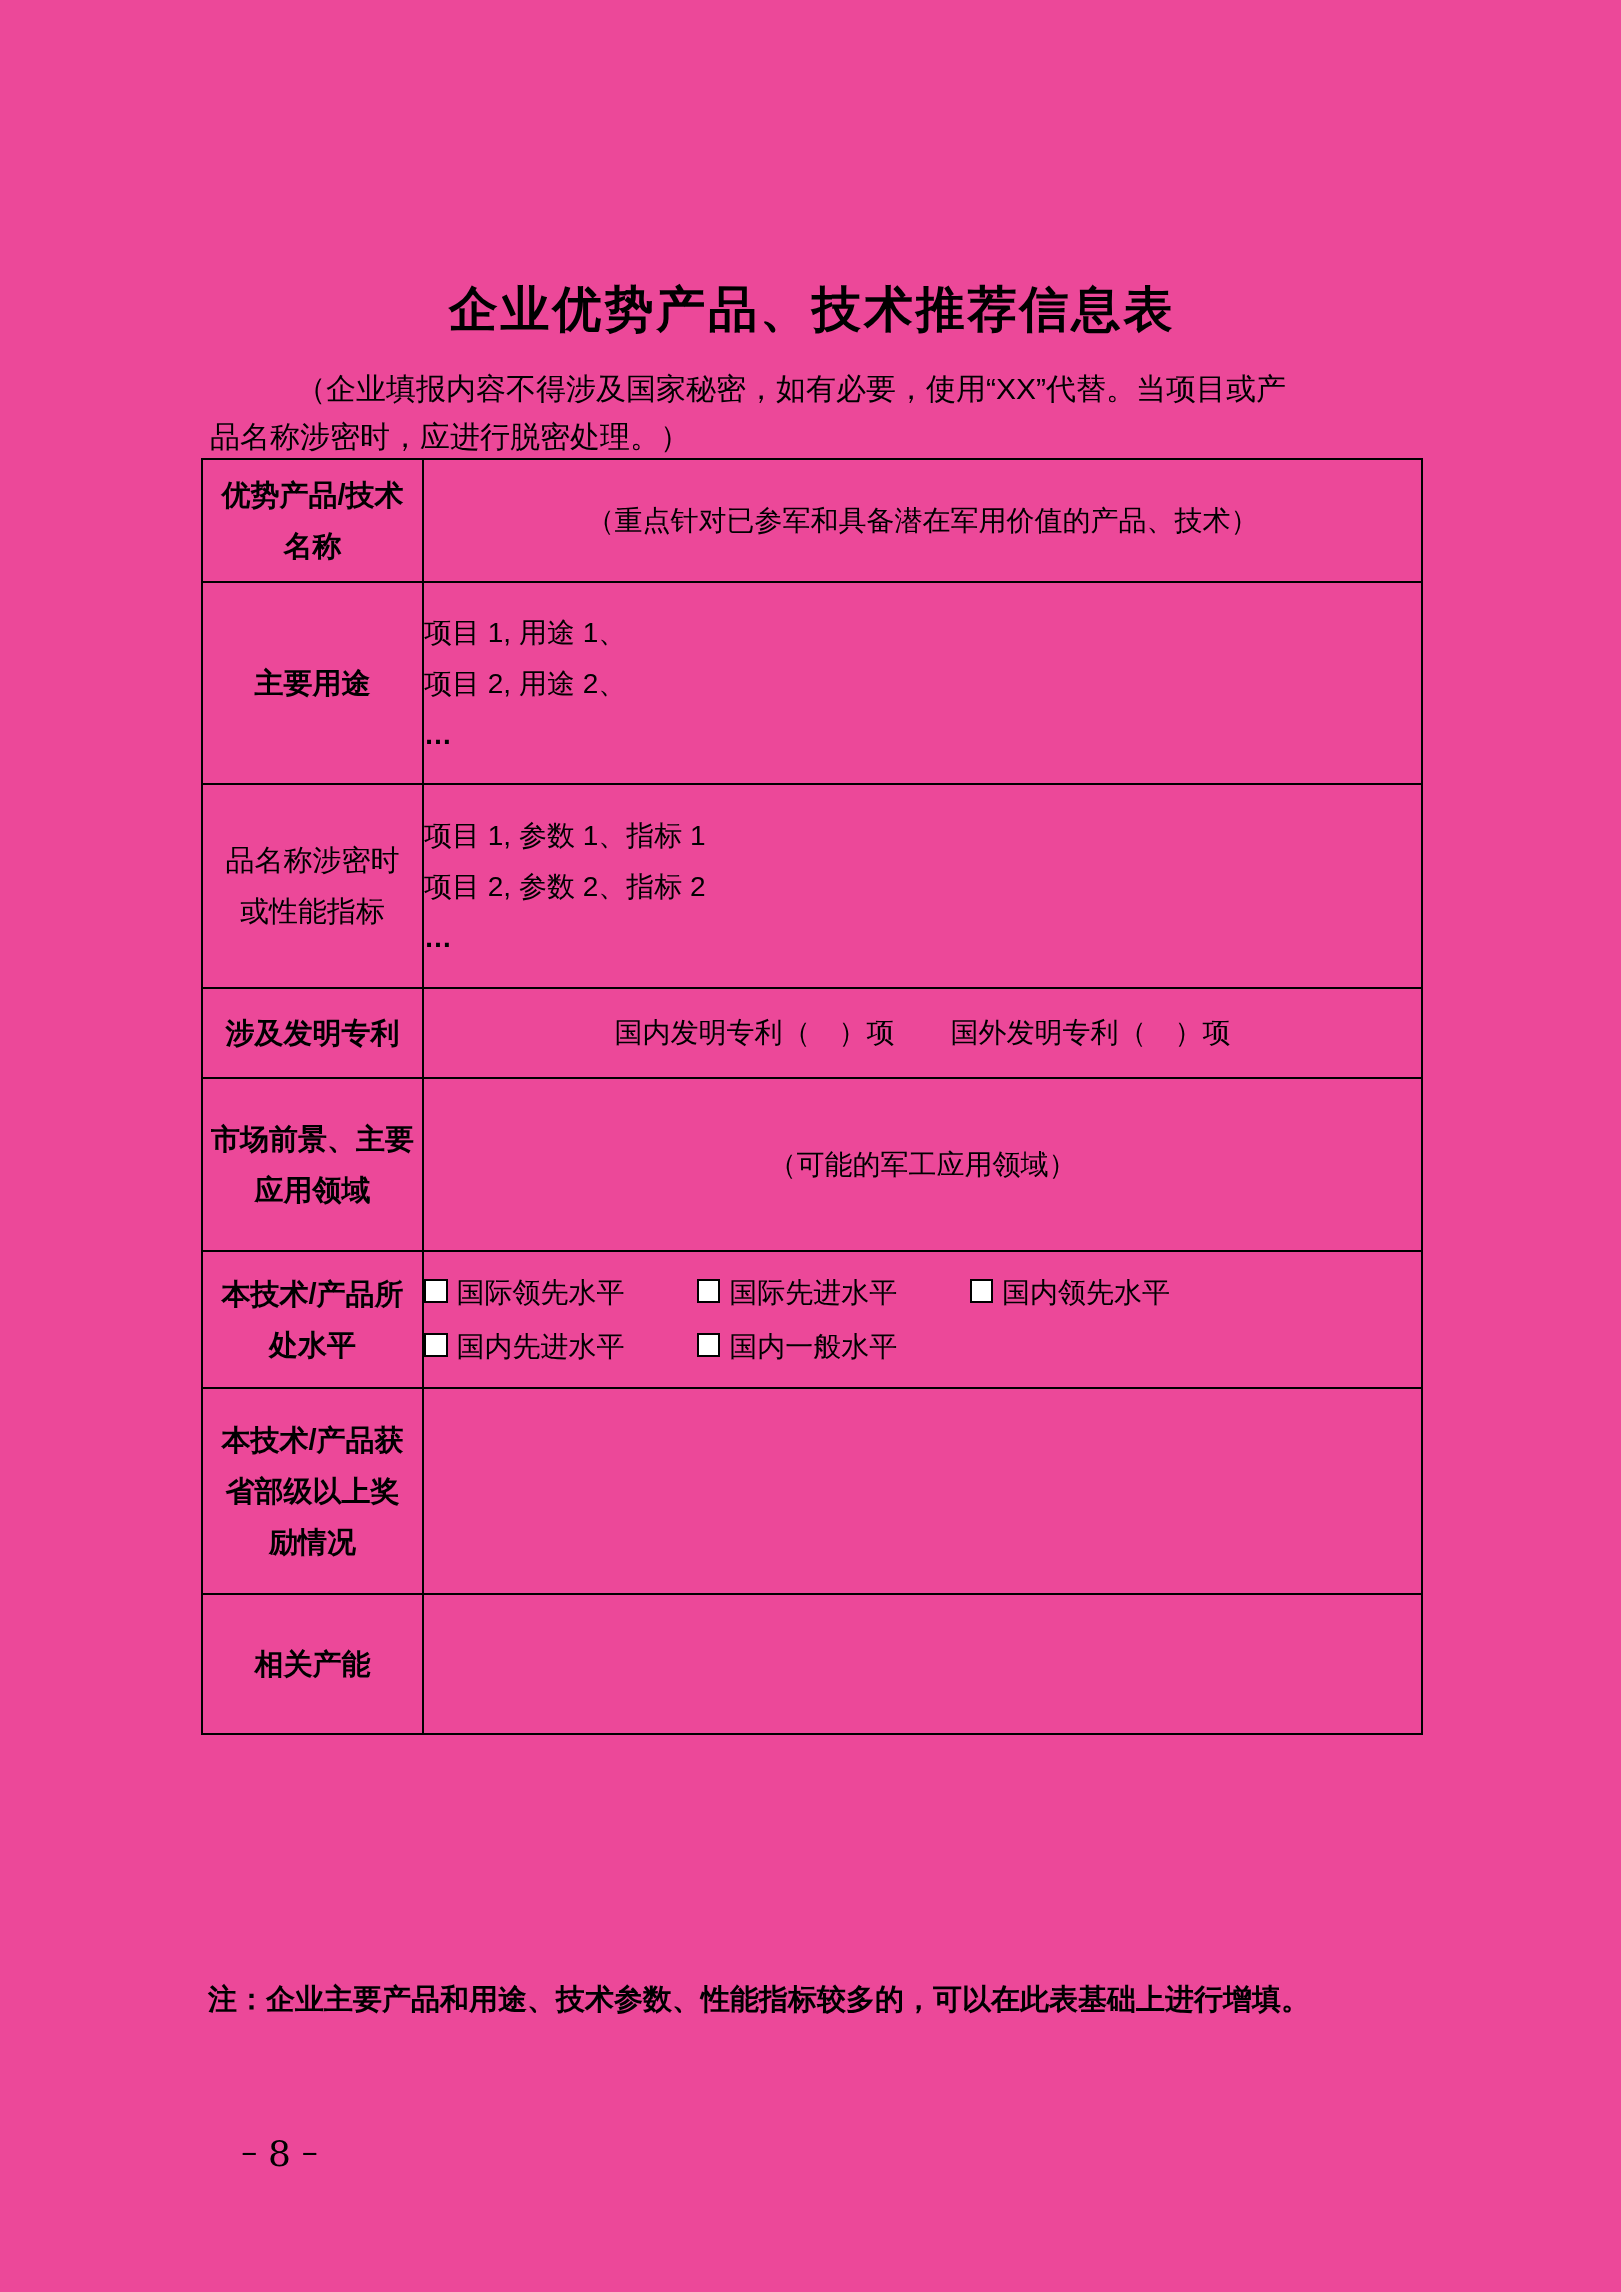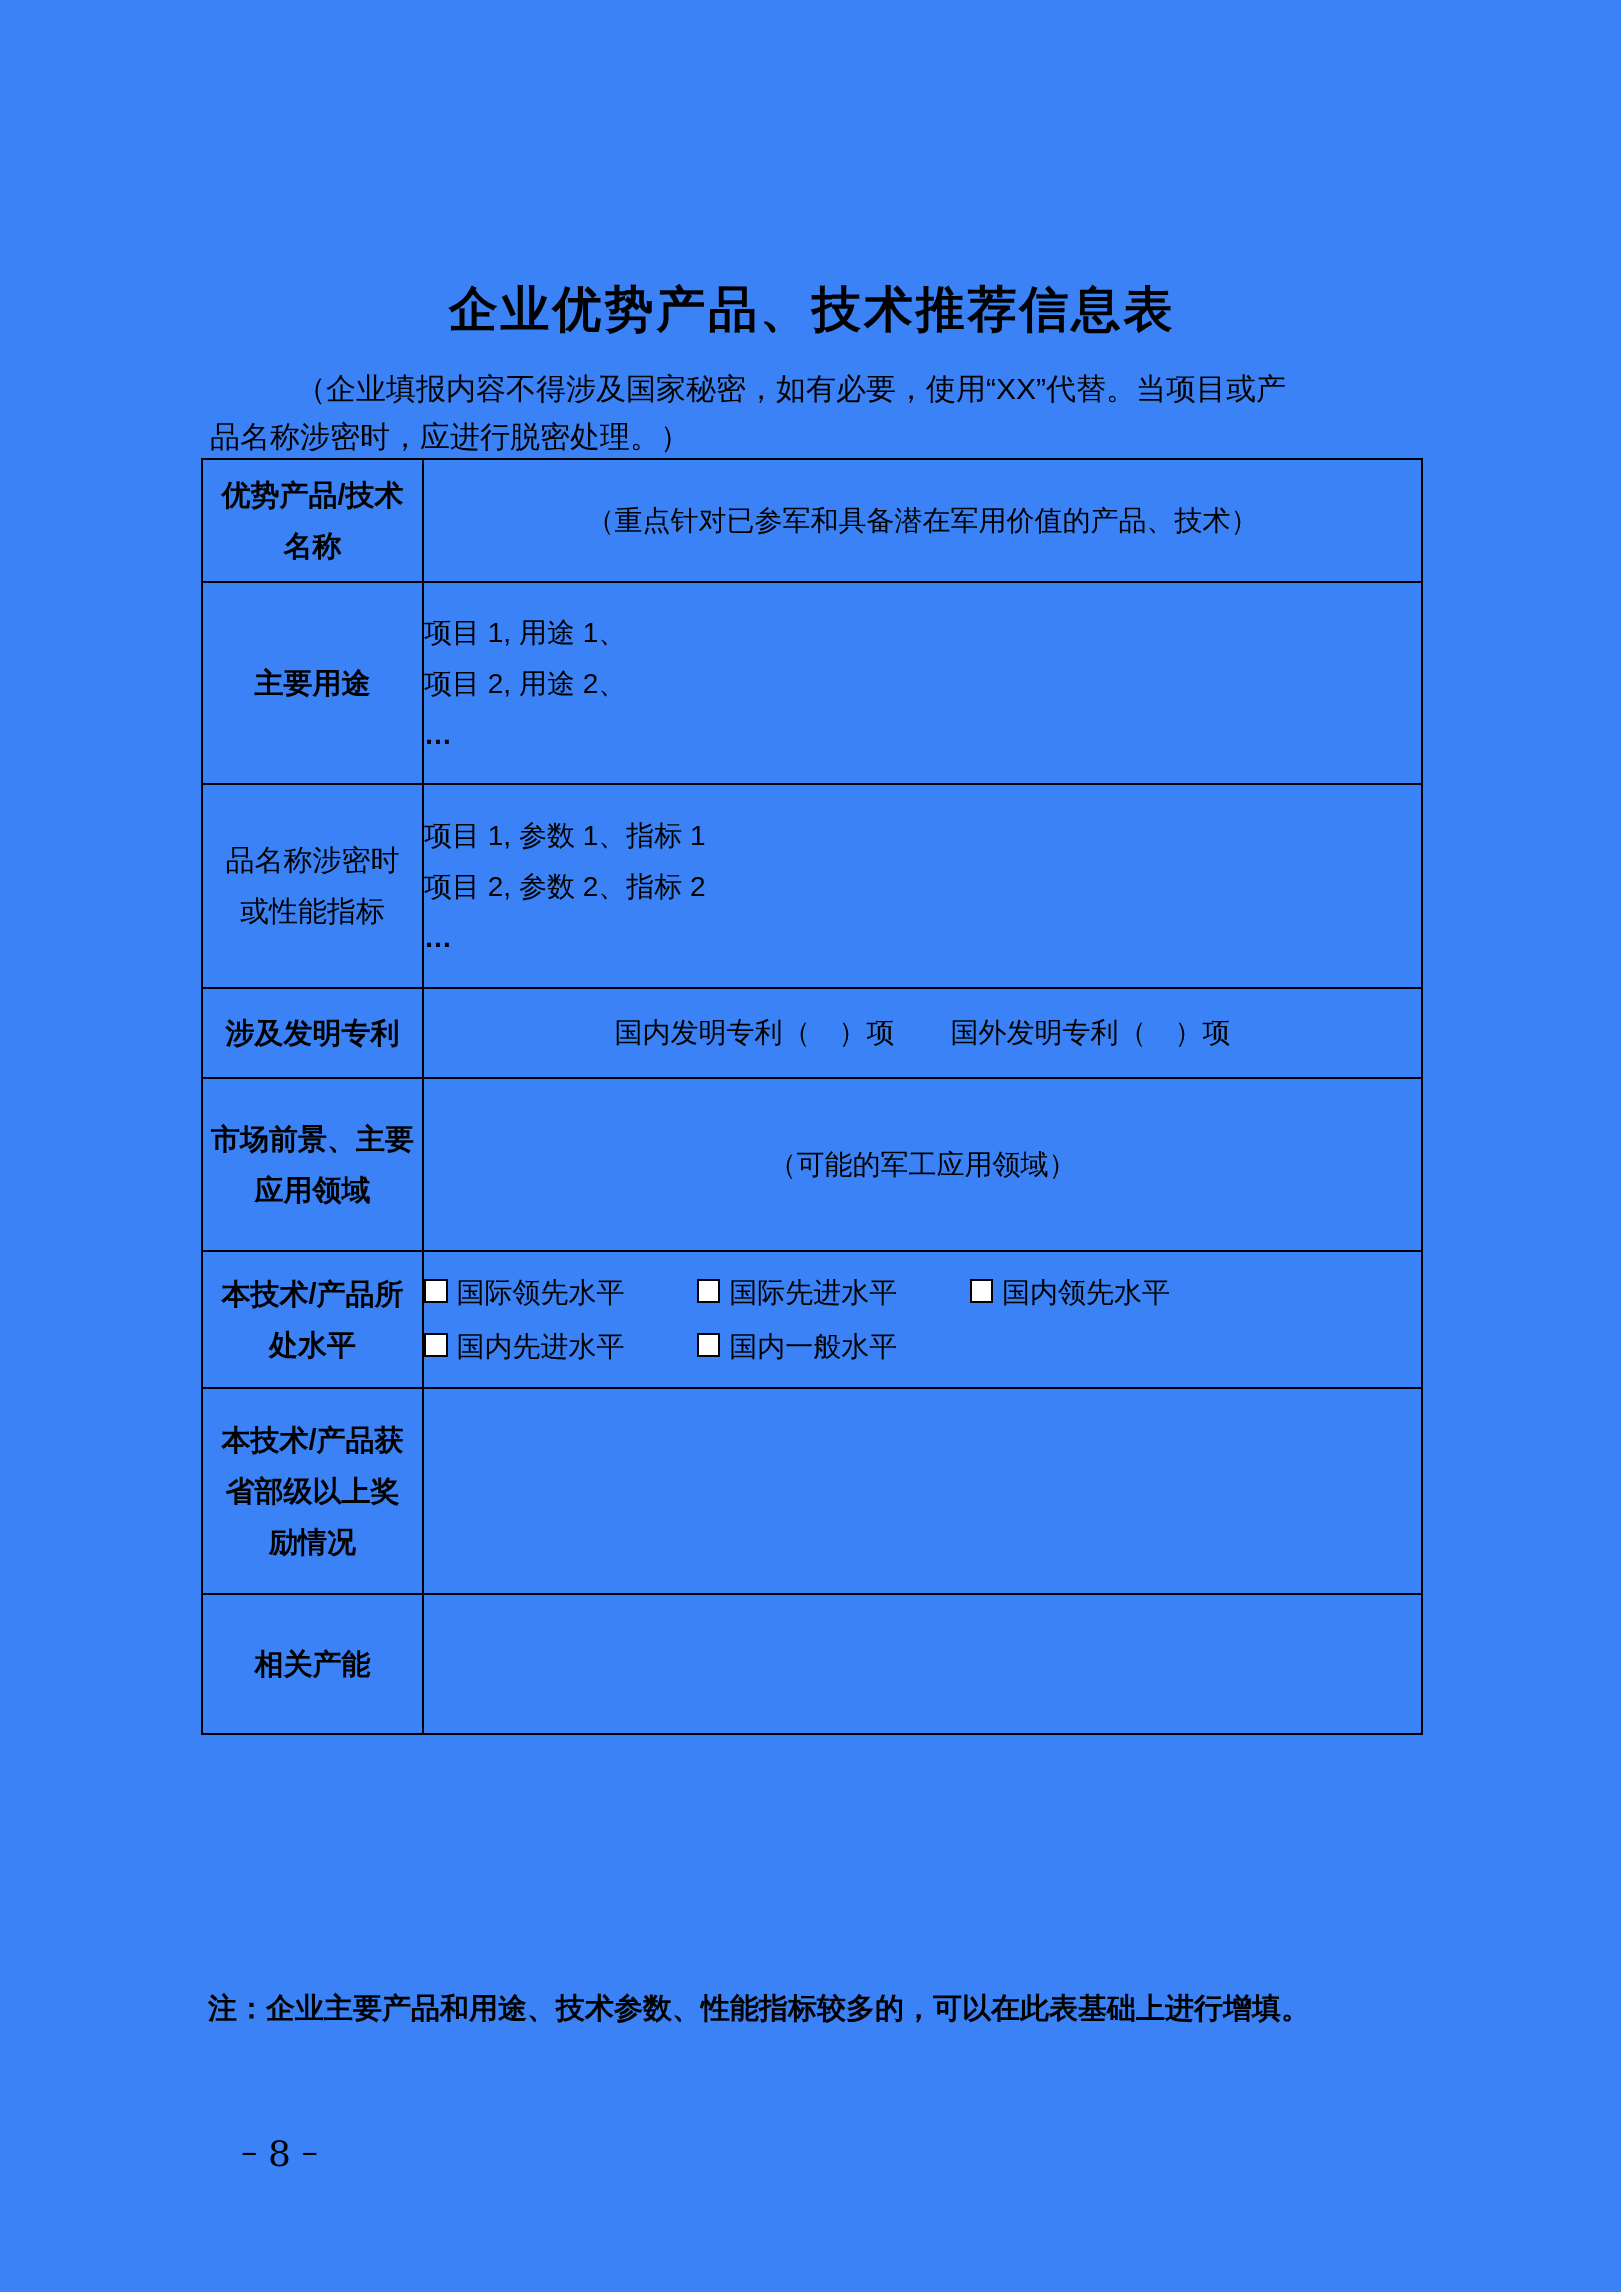--- a/index.html
+++ b/index.html
@@ -1,19 +1,19 @@
 <!DOCTYPE html>
 <html><head>
 <meta charset="utf-8">
 <style>
   html,body { margin:0; padding:0; background:#ffffff; }
   .doc {
     position:relative;
     width:1621px; height:2293px;
-    background:#3b82f6;
+    background:#ec4899;
     color:#000;
     font-family:"Liberation Sans", sans-serif;
     overflow:hidden;
   }
   .title {
     position:absolute; left:201px; top:277px; width:1222px;
     text-align:center;
     font-family:"Liberation Serif", serif;
     font-weight:bold; font-size:49px; letter-spacing:2.9px;
     white-space:nowrap;
@@ -58,21 +58,20 @@
     border:2px solid #000;
     margin-right:8.8px;
     vertical-align:-1px;
     background:#fff;
   }
 
   .note {
     position:absolute; left:208px; top:1980px; width:1225px;
     font-weight:bold; font-size:29px; line-height:39px;
     white-space:nowrap;
-    margin-top:9px;
   }
   .pageno {
     position:absolute; left:196px; top:2133px; width:167px;
     text-align:center;
     font-family:"DejaVu Serif", serif;
     font-size:36px;
     white-space:nowrap;
   }
   .pageno .dash { margin:0 10.8px; position:relative; top:-3.9px; font-size:32px; }
 </style>

